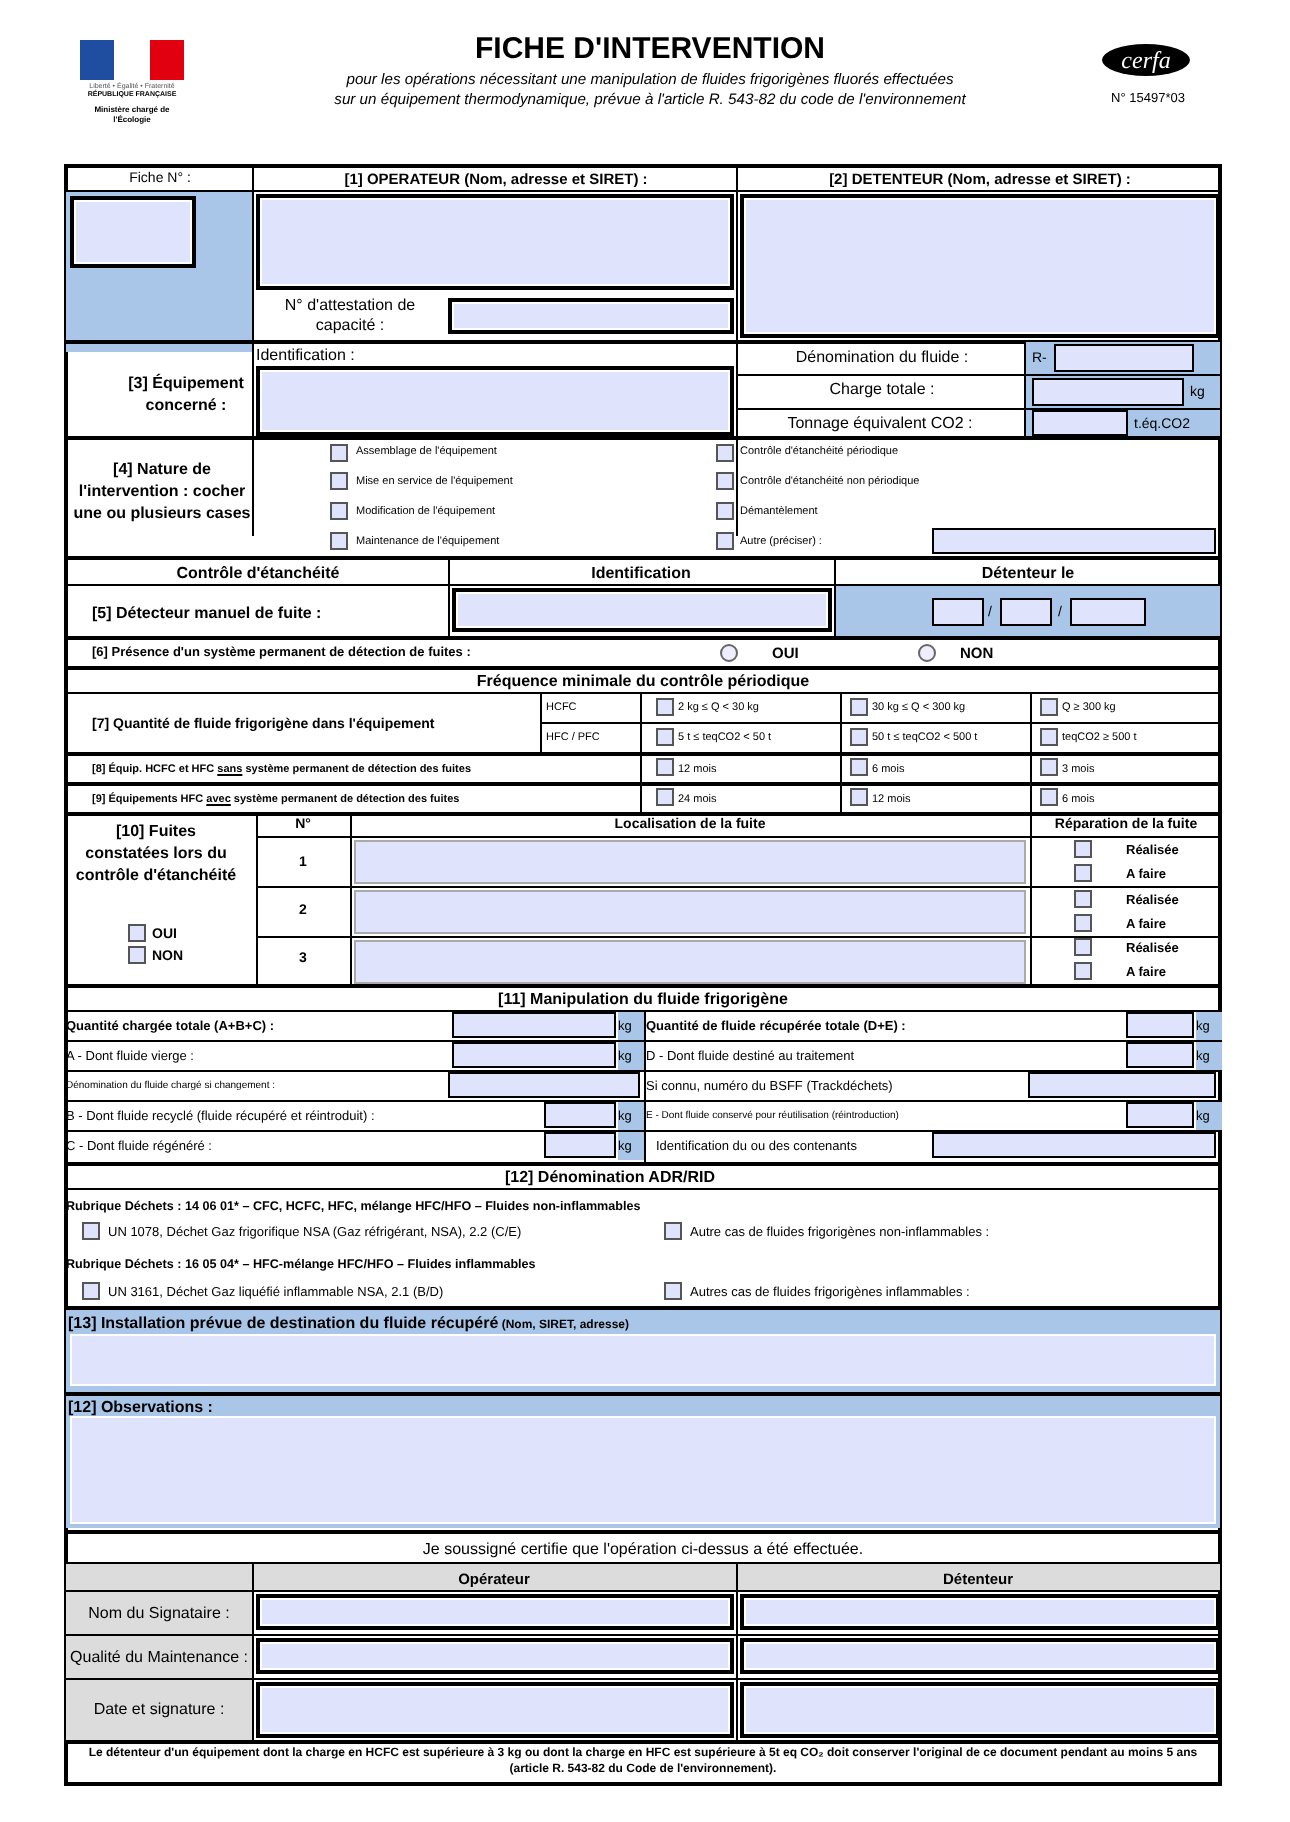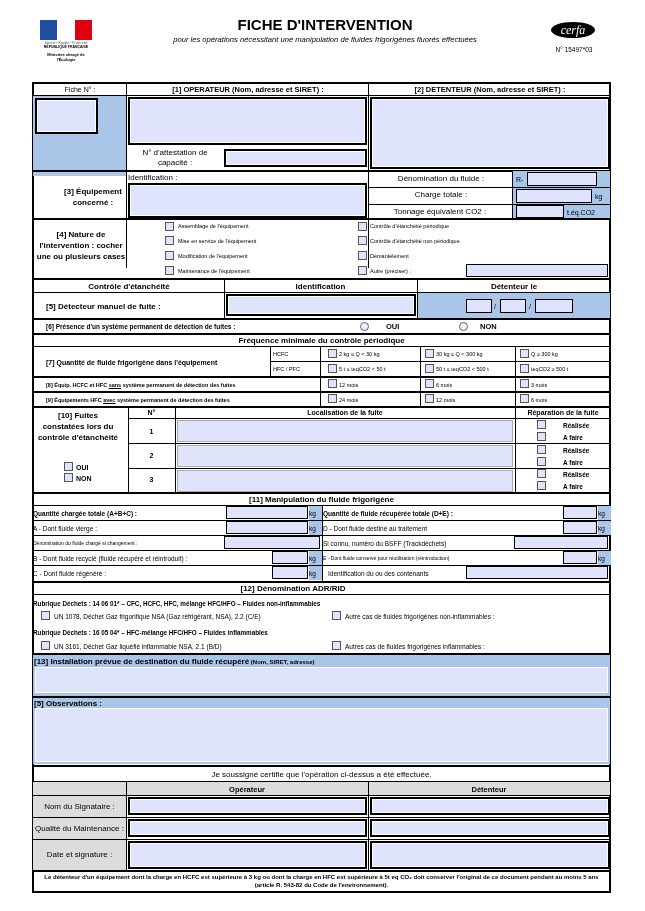--- a/index.html
+++ b/index.html
@@ -28,20 +28,21 @@
       <div style="flex:1;background:#fff"></div>
       <div style="flex:1;background:#e1000f"></div>
   </div>
   <div class="small ctr" style="font-size:3.5px;color:#555;margin-top:1px">Liberté • Égalité • Fraternité</div>
   <div class="ctr" style="font-size:3.5px;font-weight:bold">RÉPUBLIQUE FRANÇAISE</div>
   <div class="ctr" style="font-size:4px;font-weight:bold;margin-top:3px;line-height:5px">Ministère chargé de l'Écologie</div>
 </div>
 <div class="abs ctr" style="left:120px;top:16px;width:410px;font-size:15px;font-weight:bold">FICHE D'INTERVENTION</div>
 <div class="abs ctr" style="left:110px;top:35px;width:430px;font-size:7.6px;font-style:italic;line-height:10px">
   <div>pour les opérations nécessitant une manipulation de fluides frigorigènes fluorés effectuées</div>
+  <div>sur un équipement thermodynamique, prévue à l'article R. 543-82 du code de l'environnement</div>
 </div>
 <div class="abs ctr" style="left:551px;top:22px;width:44px;height:16px;background:#000;border-radius:50%;color:#fff;font-family:'Liberation Serif',serif;font-style:italic;font-size:12px;line-height:16px">cerfa</div>
 <div class="abs ctr" style="left:538px;top:46px;width:72px;font-size:6.5px">N° 15497*03</div>
 
 <div class="abs" style="left:32px;top:84px;width:579px;height:807px;border:2px solid #000;border-top:none;border-bottom:none"></div>
 
 <div class="thl" style="left:32px;top:82px;width:579px"></div>
 <div class="lbl ctr" style="left:34px;top:85px;width:92px">Fiche N° :</div>
 <div class="lblb ctr" style="left:128px;top:85px;width:240px">[1] OPERATEUR (Nom, adresse et SIRET) :</div>
 <div class="lblb ctr" style="left:370px;top:85px;width:240px">[2] DETENTEUR (Nom, adresse et SIRET) :</div>
@@ -222,41 +223,41 @@
 <div class="abs blue lbl" style="left:598px;top:521px;width:13px;height:14px;font-size:6.5px;padding-top:3px">kg</div>
 <div class="lbl" style="left:323px;top:539px;font-size:6.5px">Si connu, numéro du BSFF (Trackdéchets)</div>
 <div class="inp" style="left:514px;top:536px;width:94px;height:13px"></div>
 <div class="lbl" style="left:323px;top:554px;font-size:5px">E - Dont fluide conservé pour réutilisation (réintroduction)</div>
 <div class="inp" style="left:563px;top:551px;width:34px;height:13px"></div>
 <div class="abs blue lbl" style="left:598px;top:551px;width:13px;height:14px;font-size:6.5px;padding-top:3px">kg</div>
 <div class="lbl" style="left:328px;top:569px;font-size:6.5px">Identification du ou des contenants</div>
 <div class="inp" style="left:466px;top:566px;width:142px;height:13px"></div>
 
 <div class="thl" style="left:32px;top:581px;width:579px"></div>
-<div class="lblb ctr" style="left:32px;top:584px;width:522px;font-size:8px">[12] Dénomination ADR/RID</div>
+<div class="lblb ctr" style="left:44px;top:584px;width:522px;font-size:8px">[12] Dénomination ADR/RID</div>
 <div class="hline" style="left:32px;top:594px;width:579px"></div>
 <div class="lblb" style="left:33px;top:599px;font-size:6.3px">Rubrique Déchets : 14 06 01* – CFC, HCFC, HFC, mélange HFC/HFO – Fluides non-inflammables</div>
 <div class="cb" style="left:41px;top:611px"></div>
 <div class="lbl" style="left:54px;top:612px;font-size:6.5px">UN 1078, Déchet Gaz frigorifique NSA (Gaz réfrigérant, NSA), 2.2 (C/E)</div>
 <div class="cb" style="left:332px;top:611px"></div>
 <div class="lbl" style="left:345px;top:612px;font-size:6.5px">Autre cas de fluides frigorigènes non-inflammables :</div>
 <div class="lblb" style="left:33px;top:628px;font-size:6.3px">Rubrique Déchets : 16 05 04* – HFC-mélange HFC/HFO – Fluides inflammables</div>
 <div class="cb" style="left:41px;top:641px"></div>
 <div class="lbl" style="left:54px;top:642px;font-size:6.5px">UN 3161, Déchet Gaz liquéfié inflammable NSA, 2.1 (B/D)</div>
 <div class="cb" style="left:332px;top:641px"></div>
 <div class="lbl" style="left:345px;top:642px;font-size:6.5px">Autres cas de fluides frigorigènes inflammables :</div>
 
 <div class="thl" style="left:32px;top:653px;width:579px"></div>
 <div class="abs blue" style="left:33px;top:655px;width:577px;height:41px"></div>
 <div class="lblb" style="left:34px;top:657px;font-size:8px"><span>[13] Installation prévue de destination du fluide récupéré</span><span style="font-size:6px"> (Nom, SIRET, adresse)</span></div>
 <div class="inp" style="left:35px;top:667px;width:573px;height:26px;border-color:#fff"></div>
 
 <div class="thl" style="left:32px;top:696px;width:579px"></div>
 <div class="abs blue" style="left:33px;top:698px;width:577px;height:66px"></div>
-<div class="lblb" style="left:34px;top:699px;font-size:8px">[5] Observations :</div>
+<div class="lblb" style="left:34px;top:699px;font-size:8px">[12] Observations :</div>
 <div class="inp" style="left:35px;top:708px;width:573px;height:54px;border-color:#fff"></div>
 
 <div class="thl" style="left:32px;top:765px;width:579px"></div>
 <div class="lbl ctr" style="left:32px;top:770px;width:579px;font-size:8px">Je soussigné certifie que l'opération ci-dessus a été effectuée.</div>
 <div class="thl" style="left:32px;top:781px;width:579px"></div>
 <div class="abs gray" style="left:33px;top:782px;width:577px;height:13px"></div>
 <div class="lblb ctr" style="left:127px;top:785px;width:240px;font-size:7.5px">Opérateur</div>
 <div class="lblb ctr" style="left:368px;top:785px;width:242px;font-size:7.5px">Détenteur</div>
 <div class="vline" style="left:126px;top:782px;height:88px"></div>
 <div class="vline" style="left:368px;top:782px;height:88px"></div>

